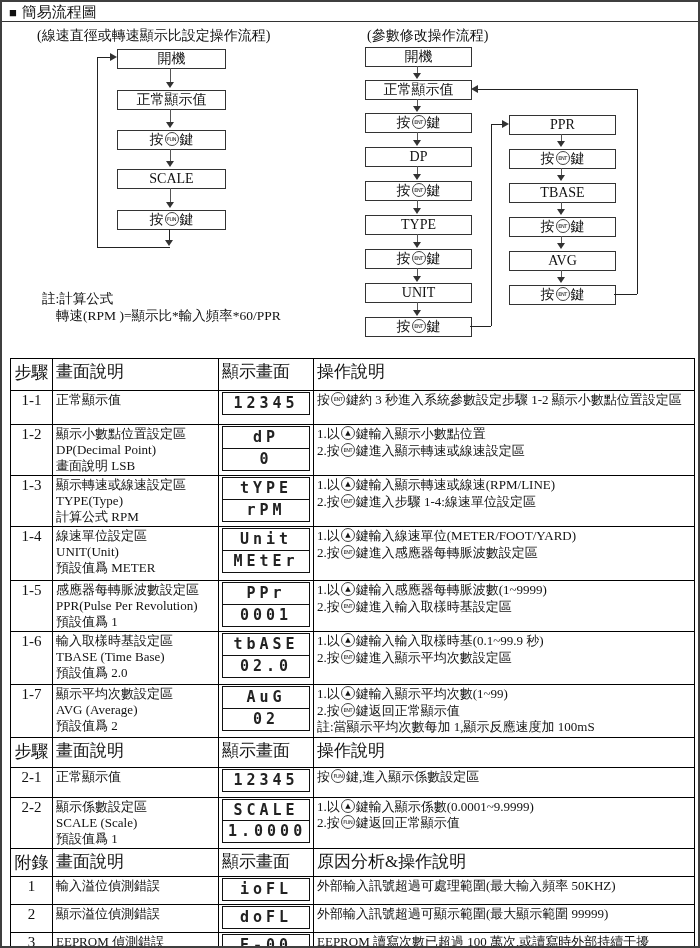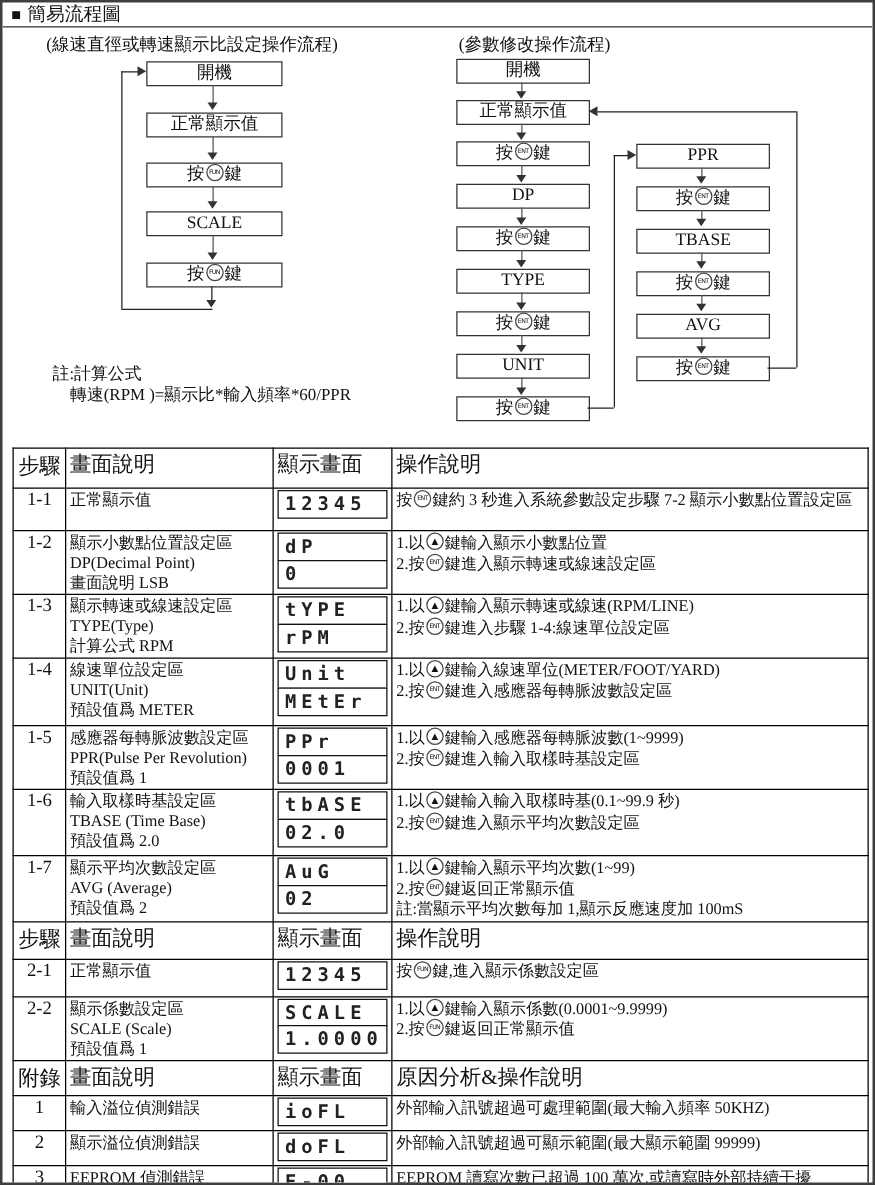--- a/index.html
+++ b/index.html
@@ -28,21 +28,21 @@
   table.main{position:absolute;top:356px;left:8px;width:684px;border-collapse:collapse;
         table-layout:fixed;}
   table.main td,table.main th{border:1.6px solid #000;padding:1px 3px;vertical-align:top;
         overflow:hidden;font-weight:normal;}
   th.hd{font-size:17px;text-align:left;padding:2px 4px;vertical-align:middle;}
   th.hd.ctr{text-align:center;padding:2px 0;font-family:Liberation Mono, monospace;}
   td.c-step{text-align:center;font-size:15px;vertical-align:middle;padding:0;}
   td.c-desc{font-size:13px;line-height:16px;}
   td.c-disp{padding:1px;vertical-align:middle;}
   td.c-ops{font-size:13px;line-height:16.5px;}
-  .seg{border:1.3px solid #111;height:21px;line-height:21px;text-align:left;
+  .seg{border:1.3px solid #111;height:21px;line-height:21px;text-align:center;
        padding:0 5px;font-family:"DejaVu Sans Mono",monospace;font-size:15px;
        font-weight:bold;letter-spacing:4px;color:#222;background:#fff;}
   .seg + .seg{margin-top:-1.3px;}
 </style>
 </head>
 <body>
 
 <div class="page">
 
   <div class="titlebar">
@@ -150,21 +150,21 @@
 
     <tr style="height:34px">
       <td class="c-step">1-1</td>
       <td class="c-desc">
             <div>正常顯示值</div>
           </td>
       <td class="c-disp">
             <div class="seg">12345</div>
           </td>
       <td class="c-ops">
-        <div><span>按</span><span class="kc">ENT</span><span>鍵約 3 秒進入系統參數設定步驟 7-2 顯示小數點位置設定區</span></div>
+        <div><span>按</span><span class="kc">ENT</span><span>鍵約 3 秒進入系統參數設定步驟 1-2 顯示小數點位置設定區</span></div>
       </td>
     </tr>
 
     <tr style="height:44px">
       <td class="c-step">1-2</td>
       <td class="c-desc">
         <div>顯示小數點位置設定區</div>
         <div>DP(Decimal Point)</div>
         <div>畫面說明 LSB</div>
       </td>

